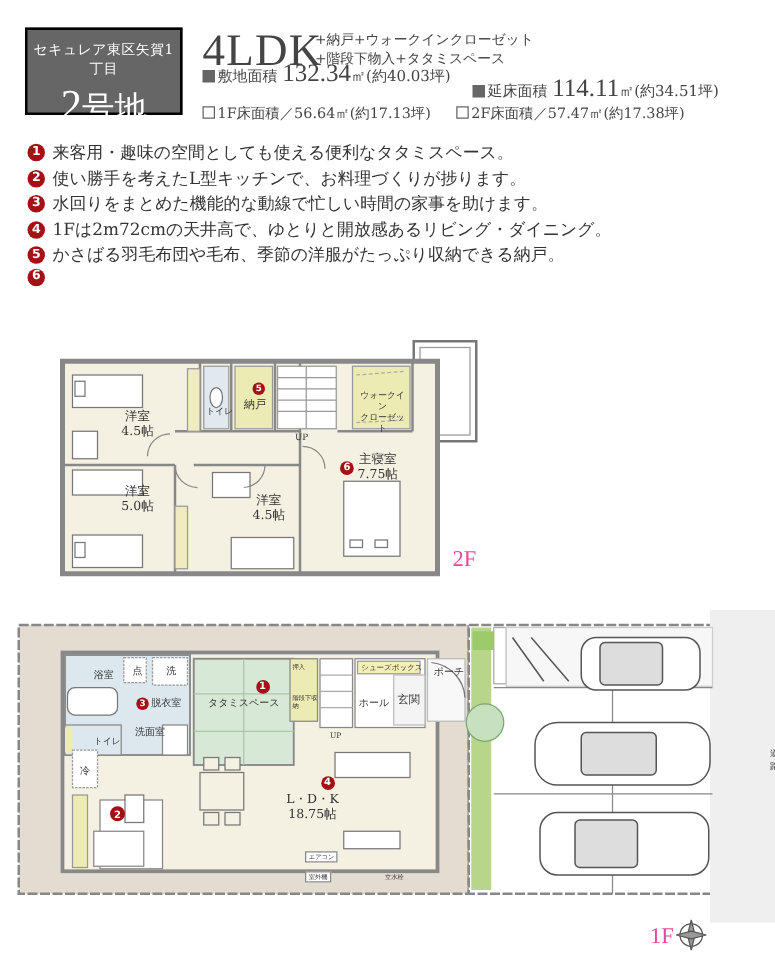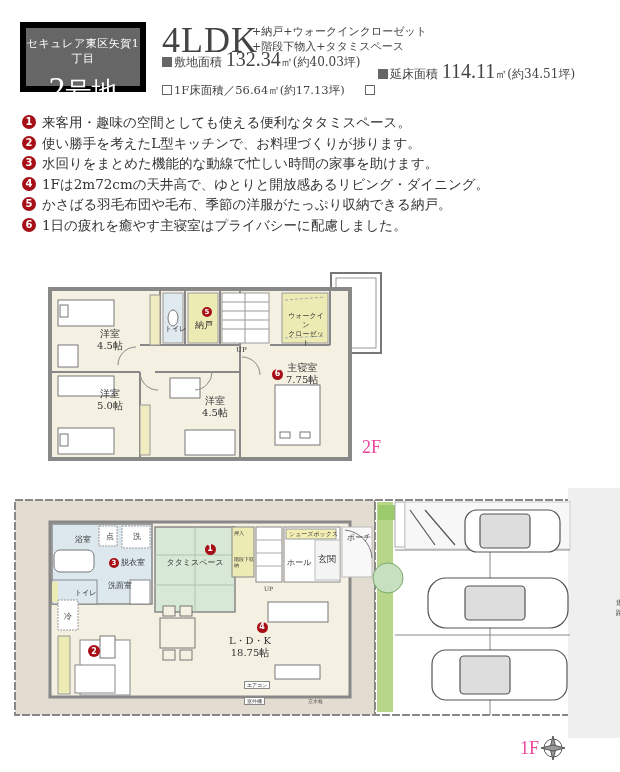--- a/index.html
+++ b/index.html
@@ -1,20 +1,20 @@
 <!DOCTYPE html>
 <html><head>
 <meta charset="utf-8">
 <style>
   * { box-sizing: border-box; margin: 0; padding: 0; }
   body { width: 620px; height: 772px; background: #ffffff; font-family: "DejaVu Serif", "Liberation Serif", serif; color: #333; position: relative; overflow: hidden; }
   .abs { position: absolute; }
 
   
-  .lot-box { left: 20px; top: 22px; width: 126px; height: 70px; background: #666666; border: 6px solid #000000; color: #fff; text-align: center; }
+  .lot-box { left: 20px; top: 22px; width: 126px; height: 70px; background: #666666; border: 2px solid #000000; color: #fff; text-align: center; }
   .lot-box .area-name { font-size: 11px; margin-top: 8px; letter-spacing: 0.5px; }
   .lot-box .lot-no { margin-top: 4px; }
   .lot-box .lot-num { font-size: 34px; font-family: "Liberation Serif", serif; }
   .lot-box .lot-suffix { font-size: 26px; }
 
   .layout-type { left: 162px; top: 22px; font-size: 36px; font-family: "Liberation Serif", serif; color: #444; letter-spacing: 1px; line-height: 36px; }
   .extras { left: 252px; top: 24px; font-size: 11px; line-height: 15px; color: #444; }
   .areas-row { font-size: 12px; color: #444; white-space: nowrap; }
   .areas-row .big { font-size: 20px; font-family: "Liberation Serif", serif; }
   .sq { display: inline-block; width: 10px; height: 10px; vertical-align: -1px; margin-right: 2px; }
@@ -53,21 +53,21 @@
   <span class="big">132.34</span><span>㎡</span><span>(約40.03坪)</span>
 </div>
 <div class="abs areas-row" style="left:378px; top:60px;">
   <span class="sq filled"></span><span>延床面積</span>
   <span class="big">114.11</span><span>㎡</span><span>(約34.51坪)</span>
 </div>
 <div class="abs areas-row" style="left:162px; top:83px; font-size:11.5px;">
   <span class="sq empty"></span><span>1F床面積／56.64㎡(約17.13坪)</span>
 </div>
 <div class="abs areas-row" style="left:365px; top:83px; font-size:11.5px;">
-  <span class="sq empty"></span>
+  <span class="sq empty"></span><span>2F床面積／57.47㎡(約17.38坪)</span>
 </div>
 
 <div class="abs features">
   <div class="feature">
       <span class="badge">1</span>
       <span>来客用・趣味の空間としても使える便利なタタミスペース。</span>
     </div>
   <div class="feature">
       <span class="badge">2</span>
       <span>使い勝手を考えたL型キッチンで、お料理づくりが捗ります。</span>
@@ -79,21 +79,20 @@
   <div class="feature">
       <span class="badge">4</span>
       <span>1Fは2m72cmの天井高で、ゆとりと開放感あるリビング・ダイニング。</span>
     </div>
   <div class="feature">
       <span class="badge">5</span>
       <span>かさばる羽毛布団や毛布、季節の洋服がたっぷり収納できる納戸。</span>
     </div>
   <div class="feature">
       <span class="badge">6</span>
-      <span>1日の疲れを癒やす主寝室はプライバシーに配慮しました。</span>
     </div>
 </div>
 
 <svg class="plan-svg" width="620" height="772">
 
   <rect x="331" y="273" width="50" height="80" fill="#fff" stroke="#777" stroke-width="2"></rect>
   <rect x="336" y="278" width="40" height="70" fill="none" stroke="#999" stroke-width="1"></rect>
 
   <rect x="50" y="289" width="300" height="170" fill="#f4f0e2" stroke="#888" stroke-width="4"></rect>
 

